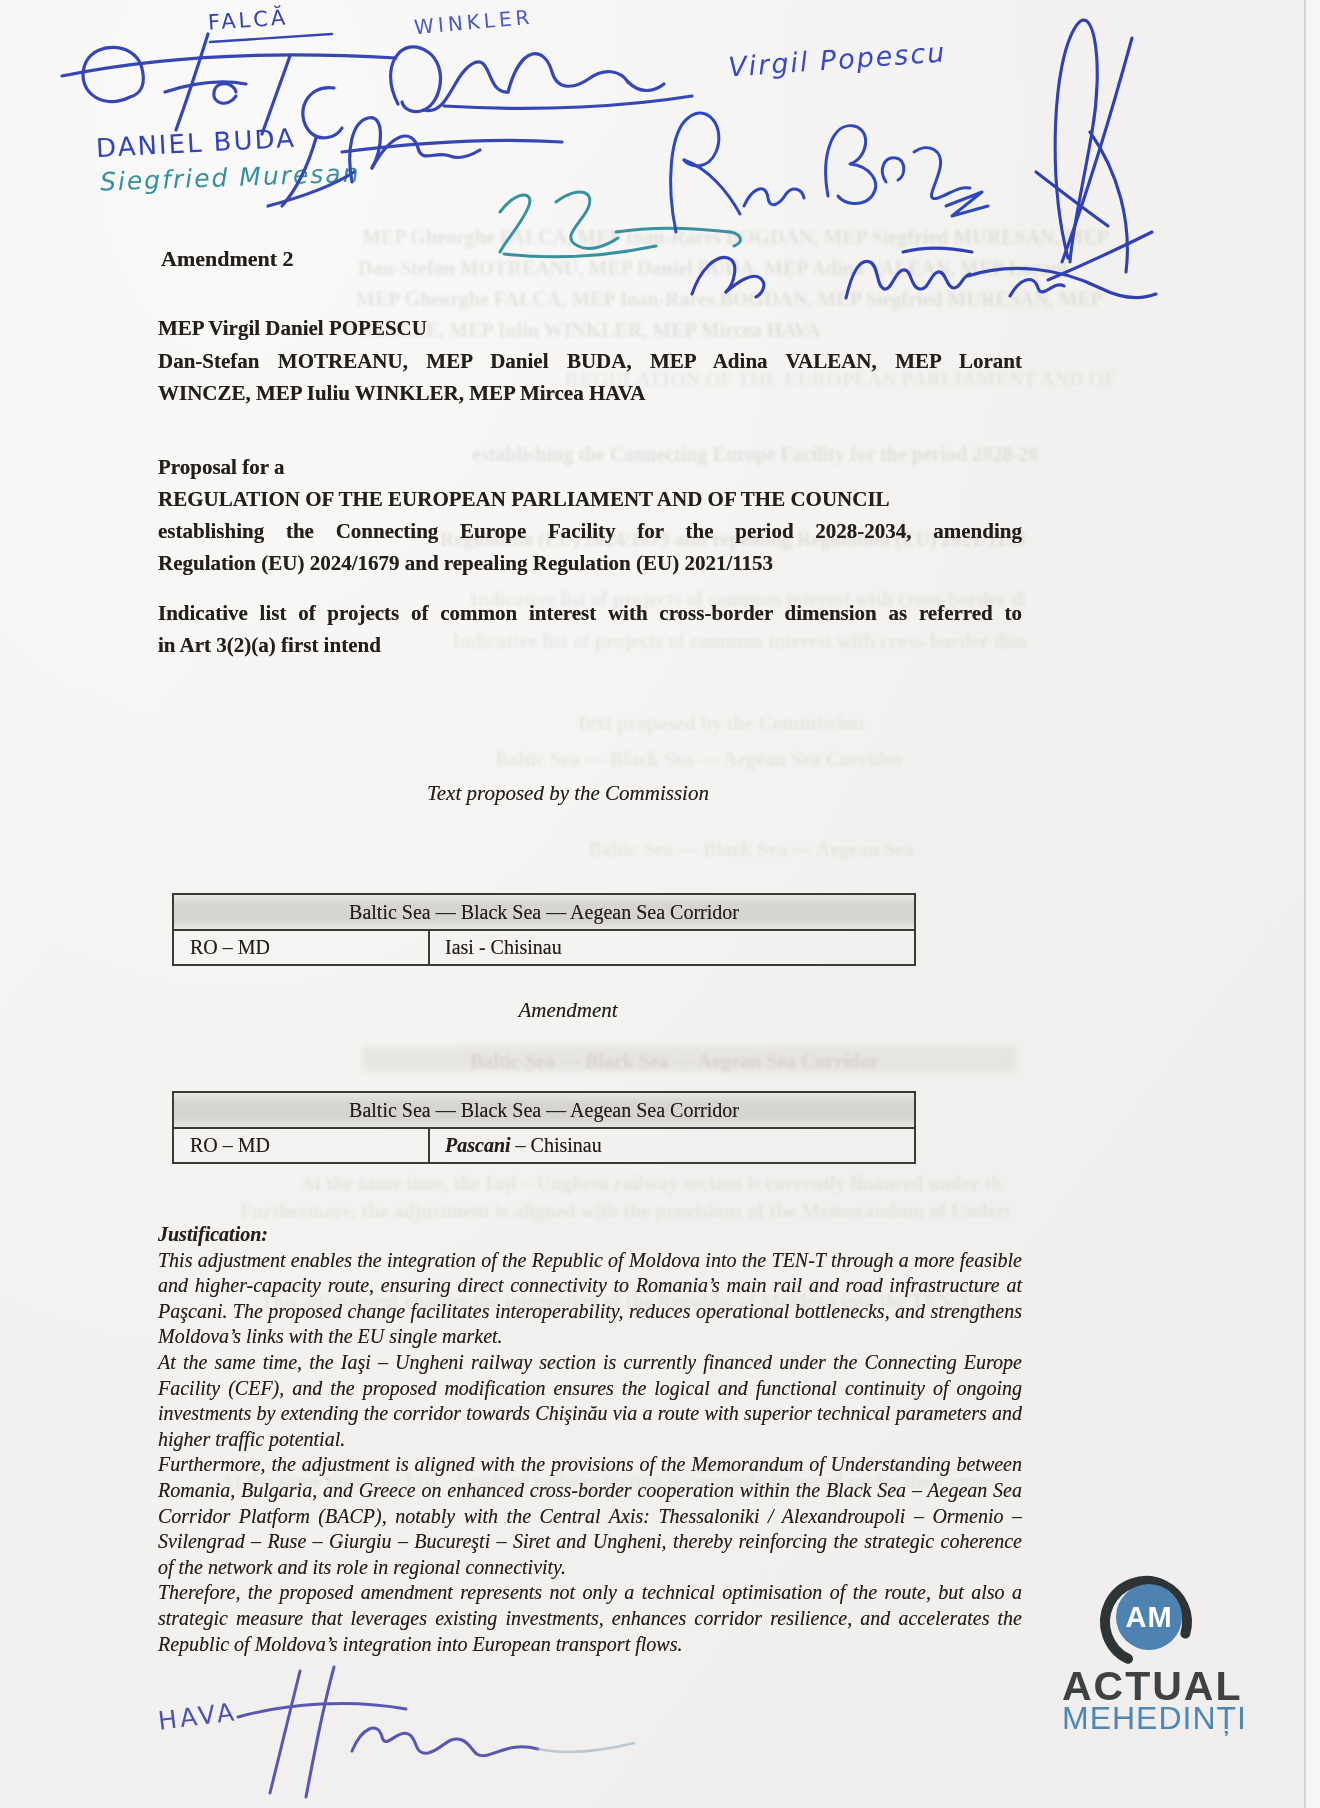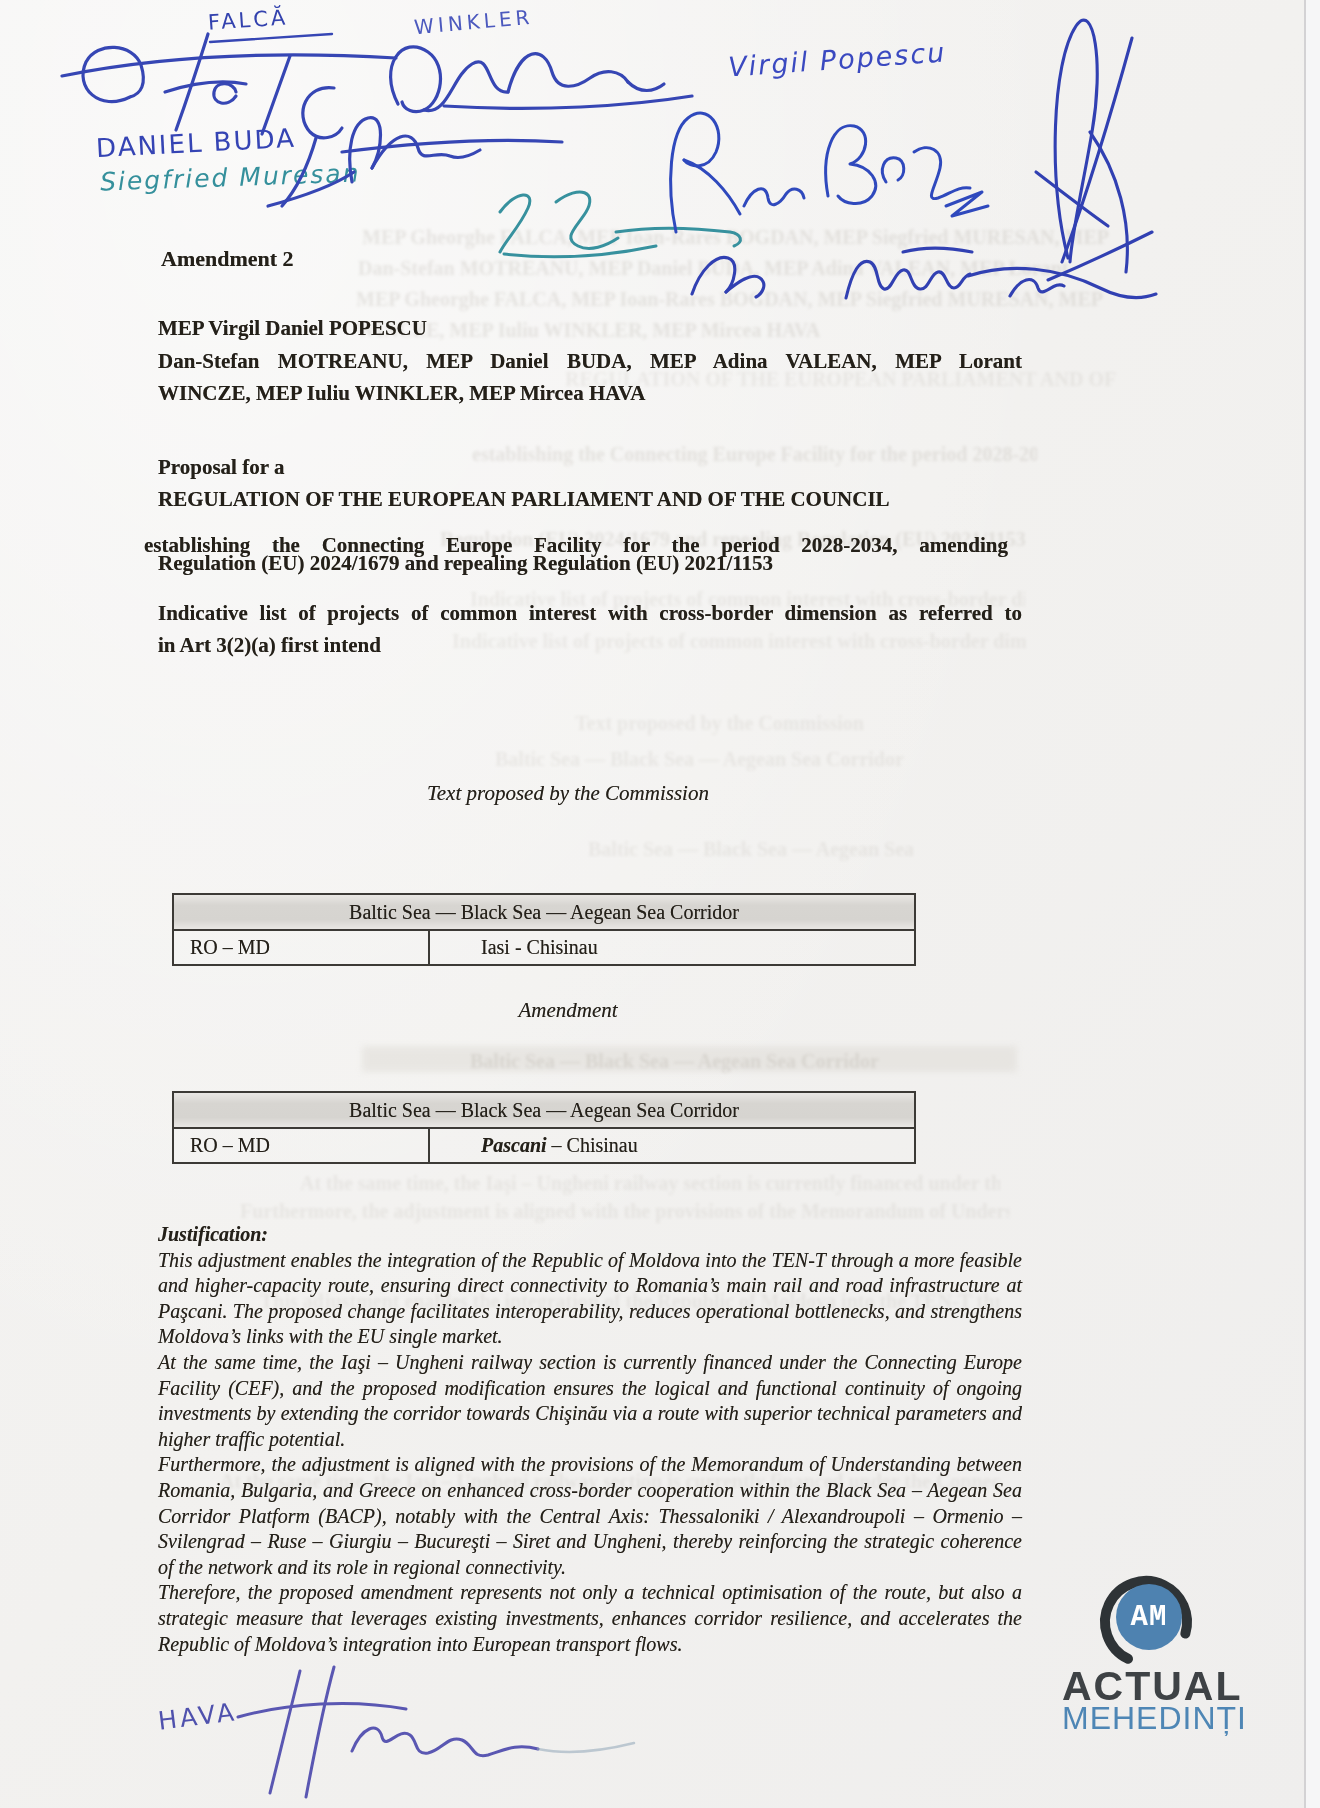--- a/index.html
+++ b/index.html
@@ -15,35 +15,35 @@
   .b{font-weight:bold;}
   .i{font-style:italic;}
   .jfull{text-align:justify;text-align-last:justify;}
   .center{text-align:center;}
 
   
   .h-amend{left:161px;top:246px;font-size:22px;}
   .authors{left:158px;top:312px;width:864px;font-size:21px;line-height:32.5px;}
   .proposal-intro{left:158px;top:455px;font-size:21px;}
   .proposal-title{left:158px;top:487px;width:864px;font-size:21px;}
-  .proposal-l1{left:144px;top:519px;width:864px;font-size:21px;margin-top:14px;}
+  .proposal-l1{left:158px;top:519px;width:864px;font-size:21px;}
   .proposal-l2{left:158px;top:551px;width:864px;font-size:21px;}
   .indic-l1{left:158px;top:601px;width:864px;font-size:21px;}
   .indic-l2{left:158px;top:633px;width:864px;font-size:21px;}
   .annex{left:158px;top:694px;width:864px;font-size:21.5px;}
   .lbl-commission{left:158px;top:781px;width:820px;font-size:21px;}
   .lbl-amendment{left:158px;top:998px;width:820px;font-size:21px;}
 
   
   .doc-table{position:absolute;left:172px;width:744px;border:2px solid #3c3a36;box-sizing:border-box;}
   .t1{top:893px;}
   .t2{top:1091px;}
   .doc-table .hdr{height:34px;border-bottom:2px solid #3c3a36;display:flex;align-items:center;justify-content:center;
     font-size:20px;background:linear-gradient(#e9e7e4 0%,#d7d5d1 30%,#d6d4d0 72%,#e9e7e4 100%);}
-  .doc-table .row{display:flex;height:33px;align-items:center;font-size:20px;gap:36px;}
+  .doc-table .row{display:flex;height:33px;align-items:center;font-size:20px;}
   .doc-table .c1{width:256px;border-right:2px solid #3c3a36;box-sizing:border-box;padding-left:16px;height:100%;display:flex;align-items:center;}
   .doc-table .c2{flex:1;padding-left:15px;}
 
   
   .justif{left:158px;top:1222px;width:864px;font-size:20px;line-height:25.6px;}
   .justif p{margin:0;text-align:justify;font-style:italic;}
   .justif .jlabel{font-style:italic;font-weight:600;}
 
   
   .ghost{position:absolute;font-family:"Liberation Serif",serif;font-weight:bold;font-size:20px;
@@ -59,21 +59,21 @@
   .hw-sieg{left:100px;top:163px;font-size:25px;letter-spacing:2px;font-style:italic;color:#35909c;transform:rotate(-2deg);}
   .hw-virgil{left:728px;top:44px;font-size:27px;letter-spacing:2px;font-style:italic;color:#3a49c0;transform:rotate(-4deg);}
   .hw-hava{left:158px;top:1702px;font-size:25px;letter-spacing:3px;color:#4f51ad;transform:rotate(-7deg);}
 
   .sig-svg{position:absolute;pointer-events:none;}
 
   
   .logo{position:absolute;left:1062px;top:1572px;width:180px;height:170px;}
   .logo-circle{position:absolute;left:54px;top:12px;width:66px;height:66px;border-radius:50%;
     background:#4e82b0;display:flex;align-items:center;justify-content:center;
-    color:#fff;font-family:Liberation Mono, monospace;font-size:29px;font-weight:bold;letter-spacing:1px;}
+    color:#fff;font-family:Liberation Sans, sans-serif;font-size:29px;font-weight:bold;letter-spacing:1px;}
   .logo-actual{position:absolute;left:0;top:91px;width:172px;text-align:center;
     font-family:"Liberation Sans",sans-serif;font-size:41px;font-weight:bold;letter-spacing:2px;color:#3e4245;}
   .logo-mehedinti{position:absolute;left:0;top:128px;width:172px;text-align:center;
     font-family:"Liberation Sans",sans-serif;font-size:32px;letter-spacing:1px;color:#4e86b5;}
 </style>
 </head>
 <body>
 
 <div class="page">
 

